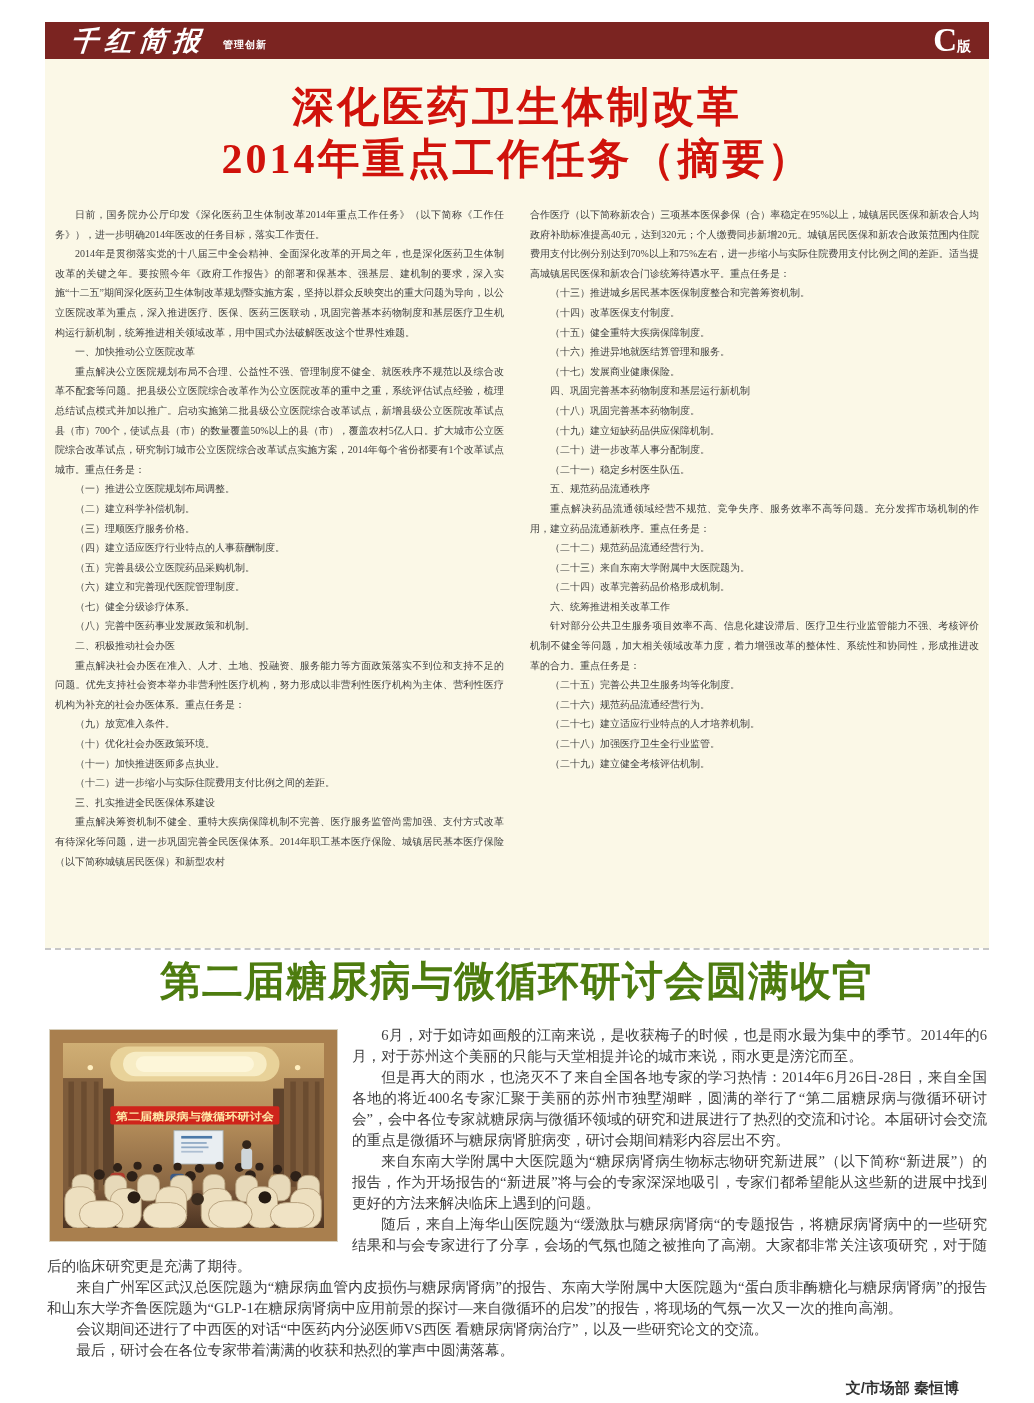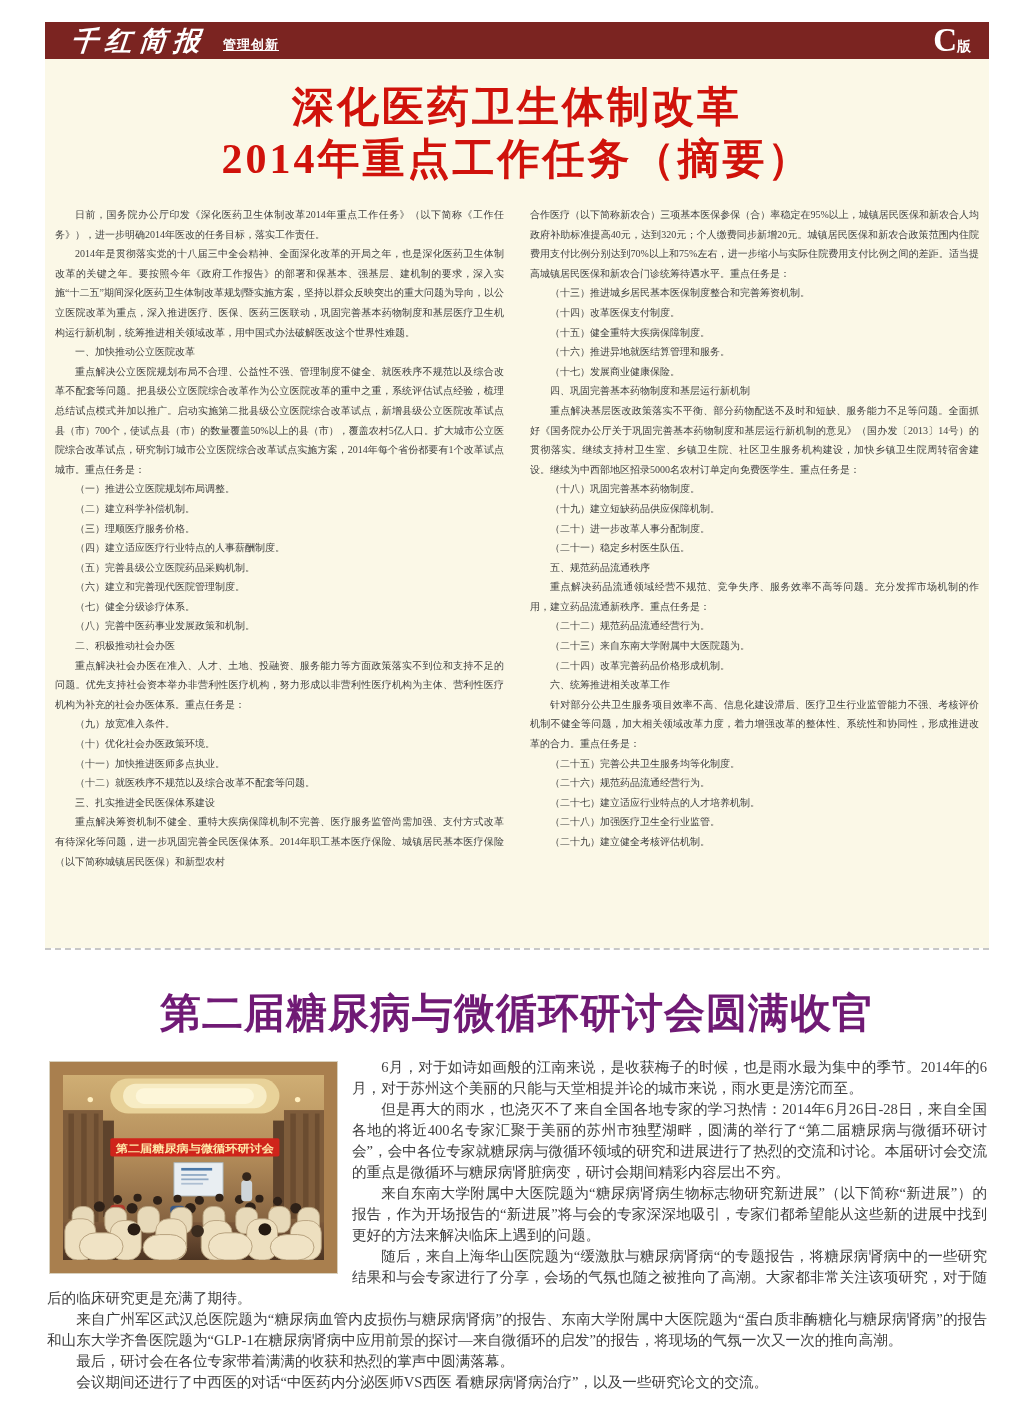--- a/index.html
+++ b/index.html
@@ -11,22 +11,22 @@
   
   .header-bar{
     margin-top:22px;height:37px;background:#7b2421;
     display:flex;align-items:center;padding:0 18px 0 26px;box-sizing:border-box;
   }
   .masthead{
     color:#ffffff;font-size:27px;font-weight:bold;font-style:italic;
     letter-spacing:7px;transform:skewX(-5deg);white-space:nowrap;
   }
   .section-label{
-    color:#ffffff;font-size:13px;font-weight:bold;margin-left:16px;margin-top:8px;
-    font-family:"Liberation Sans","DejaVu Sans",sans-serif;letter-spacing:1px;text-decoration:underline;
+    color:#ffffff;font-size:10px;font-weight:bold;margin-left:16px;margin-top:8px;
+    font-family:"Liberation Sans","DejaVu Sans",sans-serif;letter-spacing:1px;
   }
   .edition{margin-left:auto;color:#ffffff;display:flex;align-items:baseline;}
   .edition-letter{font-size:33px;font-weight:bold;line-height:1;}
   .edition-char{font-size:14px;font-weight:bold;}
   
   .cream{
     background:#fbf8e7;height:889px;box-sizing:border-box;
     padding:18px 10px 0 10px;overflow:hidden;
   }
   .a1-title{
@@ -38,23 +38,23 @@
     font-size:10px;line-height:19.6px;text-align:justify;
   }
   .col{flex:1;min-width:0;}
   .columns p,.a2-paragraphs p{margin:0;text-indent:2em;}
   .col-right p:first-child{text-indent:0;}
   
   .separator{border-top:2px dashed #c7c7c7;margin:0;height:0;}
   
   .article2{padding:0 2px;}
   .a2-title{
-    text-align:center;color:#701a75;
+    text-align:center;color:#4d7c0f;
     font-family:"Liberation Sans","DejaVu Sans",sans-serif;
-    font-weight:bold;font-size:41px;letter-spacing:1px;margin:36px 0 16px;
+    font-weight:bold;font-size:41px;letter-spacing:1px;margin:4px 0 16px;
   }
   .a2-body{font-size:14.6px;line-height:21px;text-align:justify;}
   .photo{
     float:left;width:289px;height:213px;margin:4px 14px 6px 2px;
     border:1px solid #d8d0bd;padding:13px;background:#a97f4e;box-sizing:border-box;
   }
   .photo svg{display:block;width:100%;height:100%;}
   .byline{
     clear:none;text-align:right;
     font-family:"Liberation Sans","DejaVu Sans",sans-serif;
@@ -93,33 +93,32 @@
           <p>（四）建立适应医疗行业特点的人事薪酬制度。</p>
           <p>（五）完善县级公立医院药品采购机制。</p>
           <p>（六）建立和完善现代医院管理制度。</p>
           <p>（七）健全分级诊疗体系。</p>
           <p>（八）完善中医药事业发展政策和机制。</p>
           <p>二、积极推动社会办医</p>
           <p>重点解决社会办医在准入、人才、土地、投融资、服务能力等方面政策落实不到位和支持不足的问题。优先支持社会资本举办非营利性医疗机构，努力形成以非营利性医疗机构为主体、营利性医疗机构为补充的社会办医体系。重点任务是：</p>
           <p>（九）放宽准入条件。</p>
           <p>（十）优化社会办医政策环境。</p>
           <p>（十一）加快推进医师多点执业。</p>
-          <p>（十二）就医秩序不规范以及综合改革不配套等问题。</p>
+          <p>（十二）进一步缩小与实际住院费用支付比例之间的差距。</p>
           <p>三、扎实推进全民医保体系建设</p>
           <p>重点解决筹资机制不健全、重特大疾病保障机制不完善、医疗服务监管尚需加强、支付方式改革有待深化等问题，进一步巩固完善全民医保体系。2014年职工基本医疗保险、城镇居民基本医疗保险（以下简称城镇居民医保）和新型农村</p>
         </div>
       <div class="col col-right">
           <p>合作医疗（以下简称新农合）三项基本医保参保（合）率稳定在95%以上，城镇居民医保和新农合人均政府补助标准提高40元，达到320元；个人缴费同步新增20元。城镇居民医保和新农合政策范围内住院费用支付比例分别达到70%以上和75%左右，进一步缩小与实际住院费用支付比例之间的差距。适当提高城镇居民医保和新农合门诊统筹待遇水平。重点任务是：</p>
           <p>（十三）推进城乡居民基本医保制度整合和完善筹资机制。</p>
           <p>（十四）改革医保支付制度。</p>
           <p>（十五）健全重特大疾病保障制度。</p>
           <p>（十六）推进异地就医结算管理和服务。</p>
           <p>（十七）发展商业健康保险。</p>
           <p>四、巩固完善基本药物制度和基层运行新机制</p>
-          <p>重点解决基层医改政策落实不平衡、部分药物配送不及时和短缺、服务能力不足等问题。全面抓好《国务院办公厅关于巩固完善基本药物制度和基层运行新机制的意见》（国办发〔2013〕14号）的贯彻落实。继续支持村卫生室、乡镇卫生院、社区卫生服务机构建设，加快乡镇卫生院周转宿舍建设。继续为中西部地区招录5000名农村订单定向免费医学生。重点任务是：</p>
           <p>（十八）巩固完善基本药物制度。</p>
           <p>（十九）建立短缺药品供应保障机制。</p>
           <p>（二十）进一步改革人事分配制度。</p>
           <p>（二十一）稳定乡村医生队伍。</p>
           <p>五、规范药品流通秩序</p>
           <p>重点解决药品流通领域经营不规范、竞争失序、服务效率不高等问题。充分发挥市场机制的作用，建立药品流通新秩序。重点任务是：</p>
           <p>（二十二）规范药品流通经营行为。</p>
           <p>（二十三）来自东南大学附属中大医院题为。</p>
           <p>（二十四）改革完善药品价格形成机制。</p>
           <p>六、统筹推进相关改革工作</p>
@@ -238,21 +237,21 @@
           <circle cx="222" cy="176" r="7" fill="#241a12"></circle>
         </svg>
       </figure>
 
       <div class="a2-paragraphs">
           <p>6月，对于如诗如画般的江南来说，是收获梅子的时候，也是雨水最为集中的季节。2014年的6月，对于苏州这个美丽的只能与天堂相提并论的城市来说，雨水更是滂沱而至。</p>
           <p>但是再大的雨水，也浇灭不了来自全国各地专家的学习热情：2014年6月26日-28日，来自全国各地的将近400名专家汇聚于美丽的苏州市独墅湖畔，圆满的举行了“第二届糖尿病与微循环研讨会”，会中各位专家就糖尿病与微循环领域的研究和进展进行了热烈的交流和讨论。本届研讨会交流的重点是微循环与糖尿病肾脏病变，研讨会期间精彩内容层出不穷。</p>
           <p>来自东南大学附属中大医院题为“糖尿病肾病生物标志物研究新进展”（以下简称“新进展”）的报告，作为开场报告的“新进展”将与会的专家深深地吸引，专家们都希望能从这些新的进展中找到更好的方法来解决临床上遇到的问题。</p>
           <p>随后，来自上海华山医院题为“缓激肽与糖尿病肾病“的专题报告，将糖尿病肾病中的一些研究结果和与会专家进行了分享，会场的气氛也随之被推向了高潮。大家都非常关注该项研究，对于随后的临床研究更是充满了期待。</p>
           <p>来自广州军区武汉总医院题为“糖尿病血管内皮损伤与糖尿病肾病”的报告、东南大学附属中大医院题为“蛋白质非酶糖化与糖尿病肾病”的报告和山东大学齐鲁医院题为“GLP-1在糖尿病肾病中应用前景的探讨—来自微循环的启发”的报告，将现场的气氛一次又一次的推向高潮。</p>
+          <p>会议期间还进行了中西医的对话“中医药内分泌医师VS西医 看糖尿病肾病治疗”，以及一些研究论文的交流。</p>
           <p>最后，研讨会在各位专家带着满满的收获和热烈的掌声中圆满落幕。</p>
-          <p>会议期间还进行了中西医的对话“中医药内分泌医师VS西医 看糖尿病肾病治疗”，以及一些研究论文的交流。</p>
         </div>
 
       <div class="byline">文/市场部 秦恒博</div>
     </div>
   </section>
 
 </div>
 
 </body></html>

